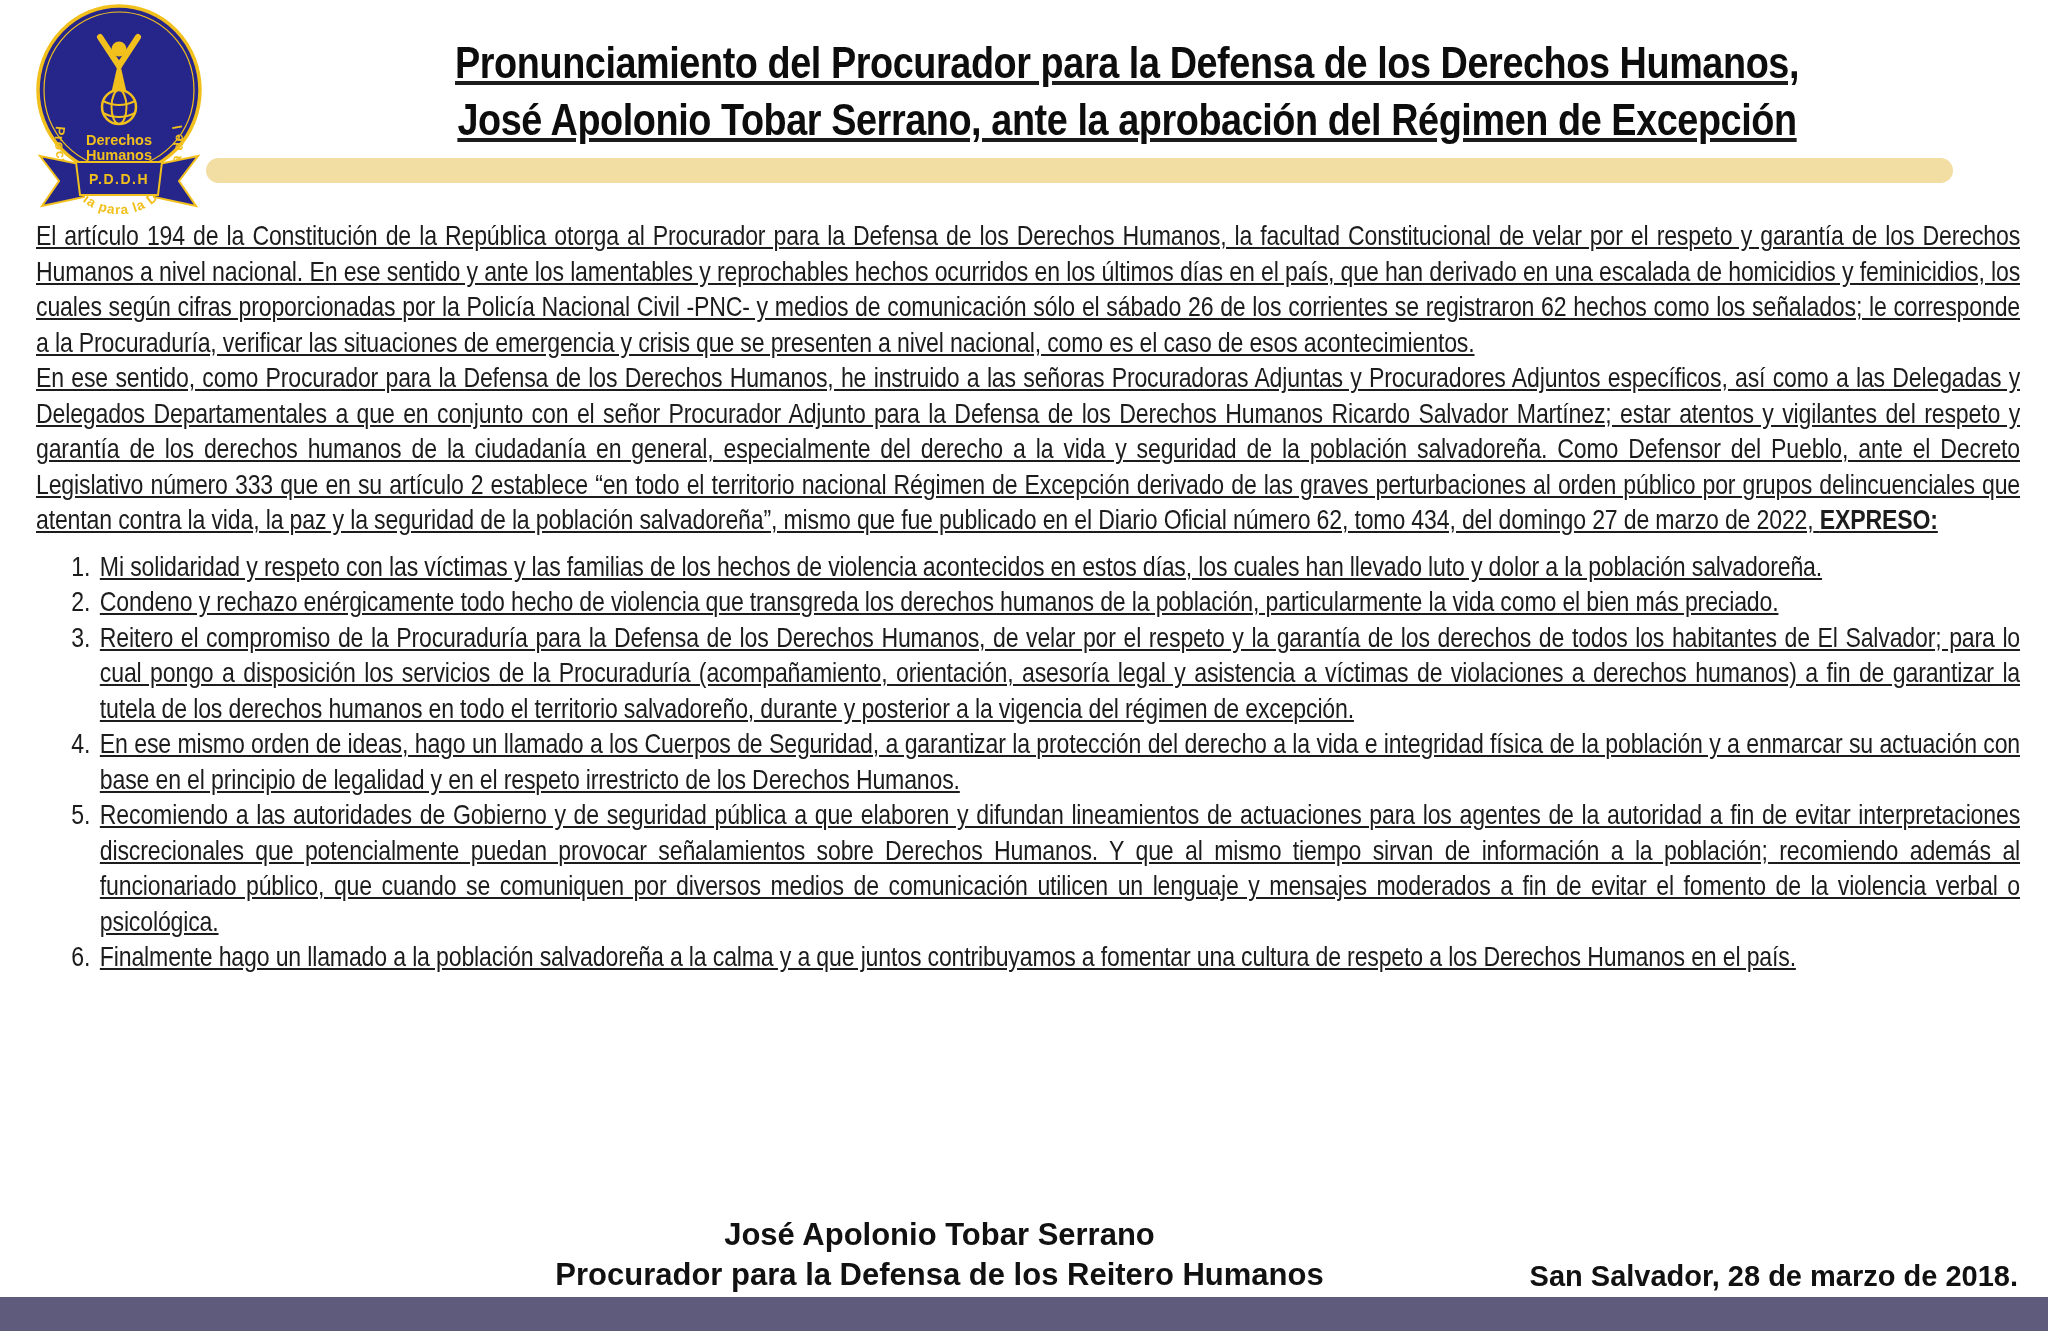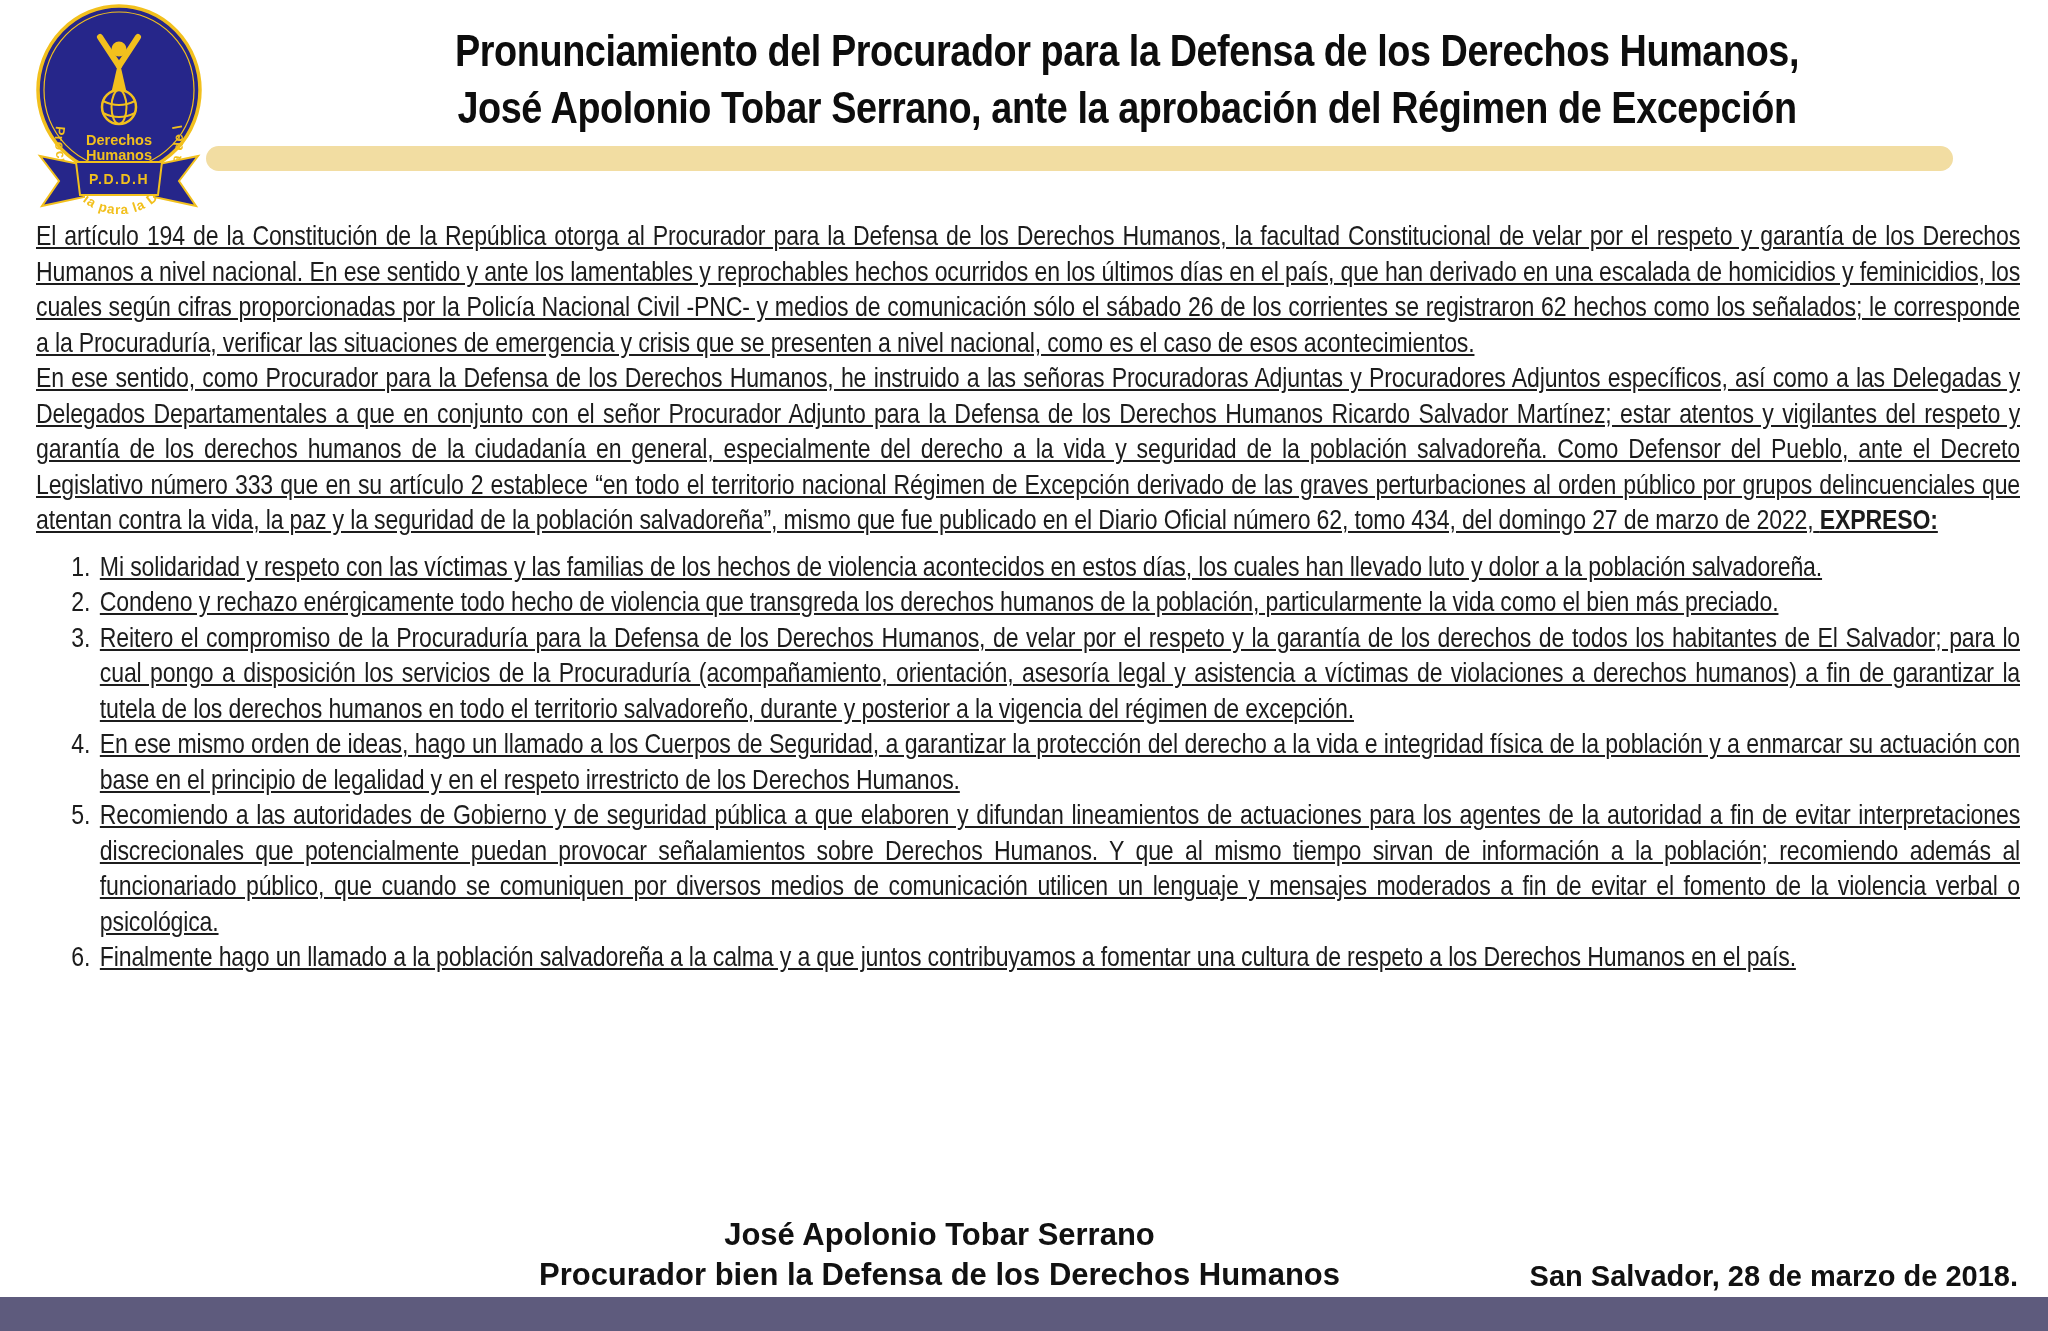--- a/index.html
+++ b/index.html
@@ -5,21 +5,21 @@
   html,body{margin:0;padding:0;background:#ffffff;}
   .page{position:relative;width:2048px;height:1331px;background:#ffffff;overflow:hidden;
         font-family:"Liberation Sans","DejaVu Sans",sans-serif;color:#1c1c1c;}
 
   
   .cx{width:119.05%;transform:scaleX(0.84);transform-origin:0 0;}
 
   
   .header{position:relative;height:214px;}
   .logo{position:absolute;left:34px;top:4px;width:170px;height:210px;}
-  .title-block{margin-left:206px;padding-top:22px;}
+  .title-block{margin-left:206px;padding-top:34px;text-decoration:underline;}
   .title-line{font-size:45px;font-weight:bold;line-height:57px;text-align:center;
               letter-spacing:-0.5px;color:#0d0d0d;margin:0;}
   .bar{height:25px;background:var(--highlight-bar,#f2dda2);border-radius:13px;margin:10px 95px 0 0;}
 
   
   .content{margin:4px 28px 0 36px;max-height:1080px;overflow:hidden;text-decoration:underline;}
   .content .cx{font-size:27.5px;line-height:35.5px;text-align:justify;letter-spacing:-0.2px;}
   p.body-par{margin:0;}
   .num-list{margin:11px 0 0 0;padding:0;list-style:none;}
   .num-list li{position:relative;padding-left:76px;}
@@ -101,19 +101,19 @@
         <li><span class="marker">4.</span><span>En ese mismo orden de ideas, hago un llamado a los Cuerpos de Seguridad, a garantizar la protección del derecho a la vida e integridad física de la población y a enmarcar su actuación con base en el principio de legalidad y en el respeto irrestricto de los Derechos Humanos.</span></li>
         <li><span class="marker">5.</span><span>Recomiendo a las autoridades de Gobierno y de seguridad pública a que elaboren y difundan lineamientos de actuaciones para los agentes de la autoridad a fin de evitar interpretaciones discrecionales que potencialmente puedan provocar señalamientos sobre Derechos Humanos. Y que al mismo tiempo sirvan de información a la población; recomiendo además al funcionariado público, que cuando se comuniquen por diversos medios de comunicación utilicen un lenguaje y mensajes moderados a fin de evitar el fomento de la violencia verbal o psicológica.</span></li>
         <li><span class="marker">6.</span><span>Finalmente hago un llamado a la población salvadoreña a la calma y a que juntos contribuyamos a fomentar una cultura de respeto a los Derechos Humanos en el país.</span></li>
       </ol>
     </div>
   </div>
 
   <div class="signature">
     <div class="sig-center">
       <div class="sig-name">José Apolonio Tobar Serrano</div>
-      <div class="sig-role">Procurador bien la Defensa de los Derechos Humanos</div>
+      <div class="sig-role">Procurador para la Defensa de los Reitero Humanos</div>
     </div>
     <div class="sig-date">San Salvador, 28 de marzo de 2018.</div>
   </div>
 
   <div class="footer-bar"></div>
 </div>
 
 </body></html>

